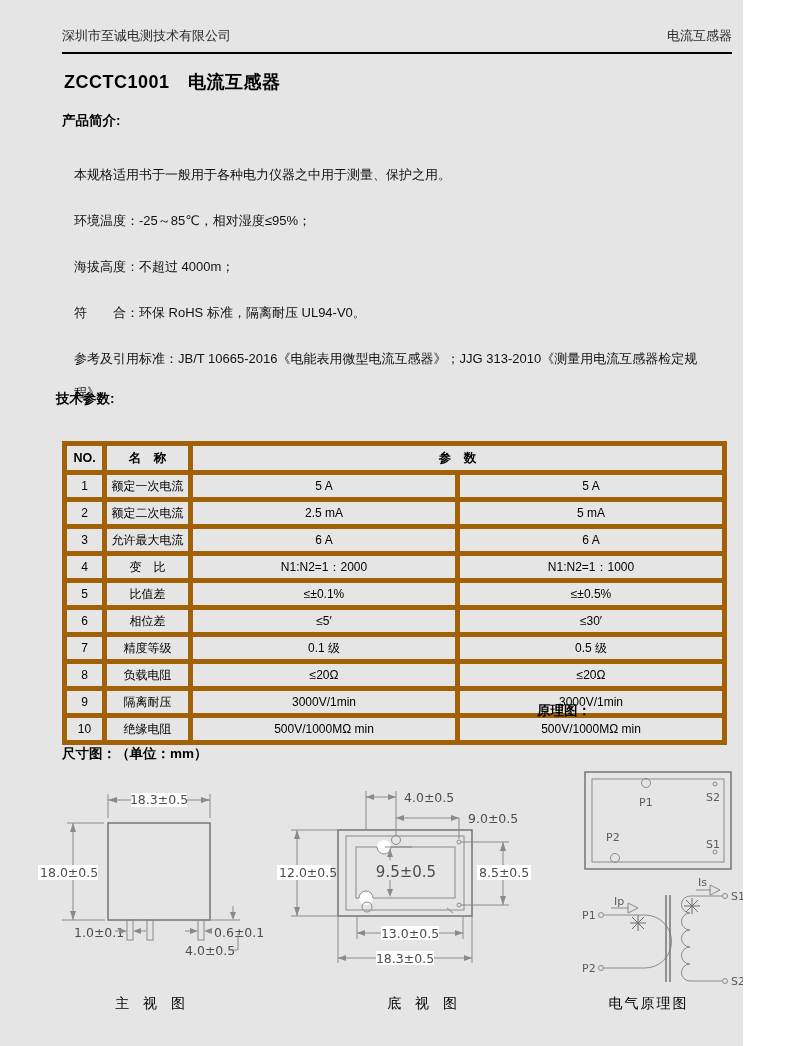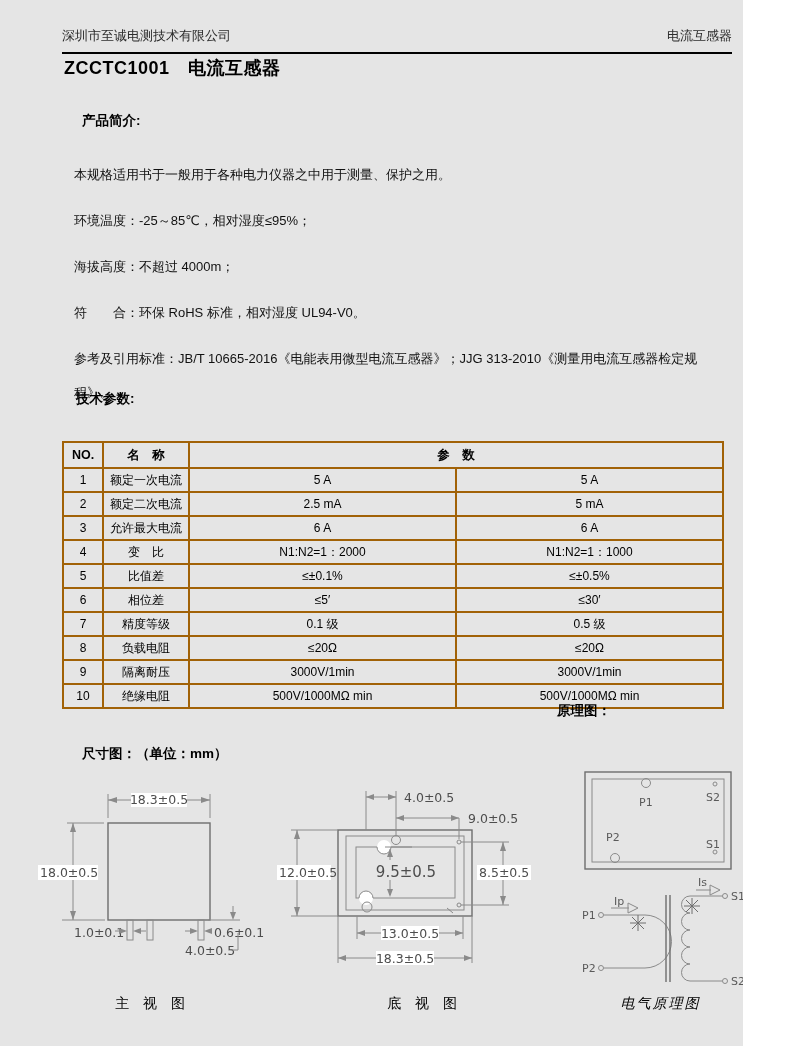--- a/index.html
+++ b/index.html
@@ -1,29 +1,29 @@
 <!DOCTYPE html>
 <html><head>
 <meta charset="utf-8">
 <style>
   html,body{margin:0;padding:0;background:#fff;}
   .page{position:relative;width:743px;height:1046px;background:#e5e5e5;overflow:hidden;
         font-family:"Liberation Sans","DejaVu Sans",sans-serif;color:#1a1a1a;}
   .hdr{position:absolute;left:62px;top:27px;width:670px;display:flex;
        justify-content:space-between;font-size:13px;color:#2b2b2b;
        border-bottom:2px solid #000;padding-bottom:7px;}
-  .title{position:absolute;left:64px;top:56px;font-size:18px;font-weight:bold;color:#000;
+  .title{position:absolute;left:64px;top:70px;font-size:18px;font-weight:bold;color:#000;
          letter-spacing:0.5px;}
-  .h2{position:absolute;font-size:13.5px;font-weight:bold;color:#000;margin-left:20px;}
+  .h2{position:absolute;font-size:13.5px;font-weight:bold;color:#000;}
   .intro{position:absolute;left:62px;top:146px;width:676px;font-size:13px;
          line-height:34px;color:#111;}
   .intro p{margin:12px;}
   table.params{position:absolute;left:62px;top:441px;width:660px;border-collapse:collapse;
          border:2px solid #000;font-size:12px;color:#000;table-layout:fixed;}
-  table.params th, table.params td{border:2px solid #a16207;text-align:center;
+  table.params th, table.params td{border:5px solid #a16207;text-align:center;
          padding:0;height:22px;overflow:hidden;white-space:nowrap;}
   table.params th{height:24px;font-size:12.5px;}
   .c-no{width:40px;} .c-name{width:86px;} .c-p{width:267px;}
   .dwg{position:absolute;}
   .dim{font-family:"DejaVu Sans",sans-serif;font-size:12.5px;fill:#4d4d4d;}
   .dim-lg{font-family:"DejaVu Sans",sans-serif;font-size:15px;fill:#4d4d4d;}
   .pin-lbl{font-family:"DejaVu Sans",sans-serif;font-size:11px;fill:#5a5a5a;}
   .ln{stroke:#8a8a8a;stroke-width:1;fill:none;}
   .ln2{stroke:#6e6e6e;stroke-width:1.4;fill:none;}
   .ar{fill:#8a8a8a;stroke:none;}
@@ -41,21 +41,21 @@
   </div>
 
   <div class="title">ZCCTC1001　电流互感器</div>
 
   <div class="h2" style="left:62px;top:112px;">产品简介:</div>
 
   <div class="intro">
     <p>本规格适用书于一般用于各种电力仪器之中用于测量、保护之用。</p>
     <p>环境温度：-25～85℃，相对湿度≤95%；</p>
     <p>海拔高度：不超过 4000m；</p>
-    <p>符　　合：环保 RoHS 标准，相对湿度 UL94-V0。</p>
+    <p>符　　合：环保 RoHS 标准，隔离耐压 UL94-V0。</p>
     <p>参考及引用标准：JB/T 10665-2016《电能表用微型电流互感器》；JJG 313-2010《测量用电流互感器检定规程》。</p>
   </div>
 
   <div class="h2" style="left:56px;top:390px;">技术参数:</div>
 
   <table class="params">
     <colgroup>
       <col class="c-no">
         <col class="c-name">
         <col class="c-p">
@@ -296,15 +296,15 @@
     <text x="698" y="886" class="pin-lbl">Is</text>
     <line x1="696" y1="890" x2="711" y2="890" class="ln"></line>
     <polygon points="720,890 710,885 710,895" fill="#fff" class="ln" stroke="#8a8a8a"></polygon>
     <line x1="690" y1="981" x2="722" y2="981" class="ln"></line>
     <circle cx="725" cy="981" r="2.5" class="ln" fill="#fff"></circle>
     <text x="731" y="985" class="pin-lbl">S2</text>
   </svg>
 
   <div class="view-label ls4" style="left:90px;width:100px;">主 视 图</div>
   <div class="view-label ls4" style="left:362px;width:100px;">底 视 图</div>
-  <div class="view-label" style="left:593px;width:135px;letter-spacing:2px;font-style:italic;">电气原理图</div>
+  <div class="view-label" style="left:581px;width:135px;letter-spacing:2px;">电气原理图</div>
 
 </div>
 
 </body></html>

